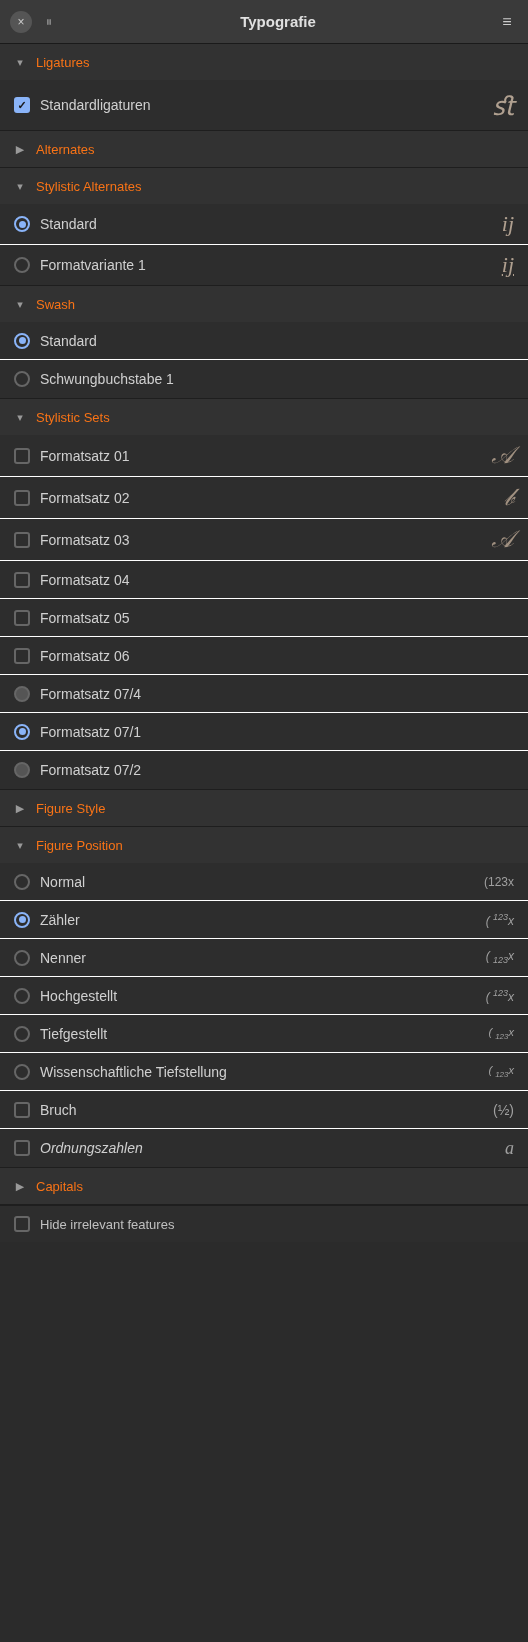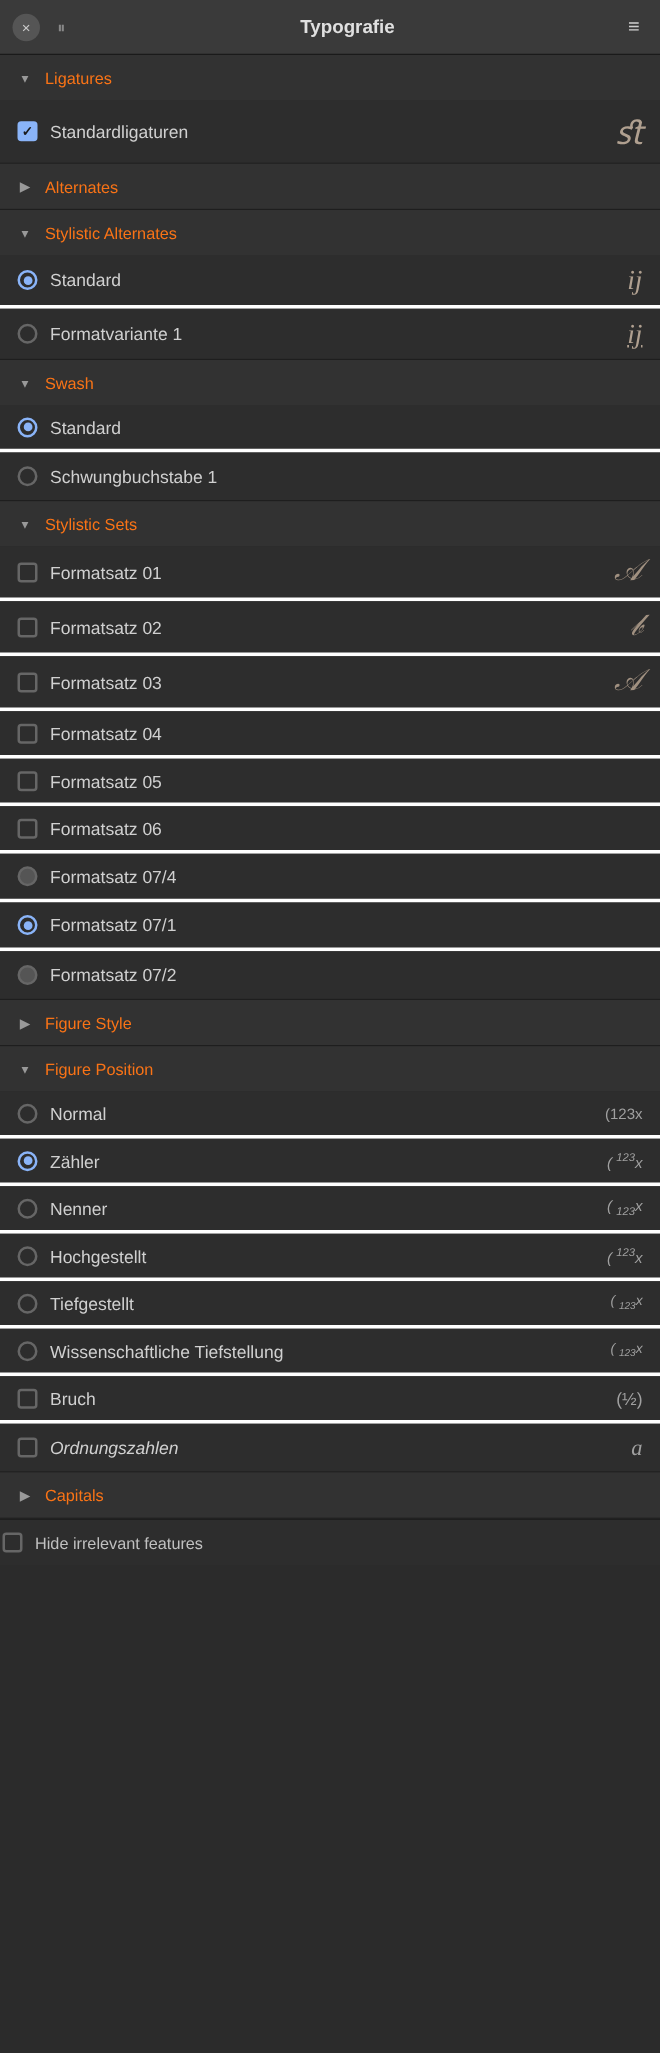--- a/index.html
+++ b/index.html
@@ -88,21 +88,21 @@
       font-weight: 500;
       color: #f97316;
     }
 
     
     .item-row {
       display: flex;
       align-items: center;
       padding: 7px 14px;
       background: #2d2d2d;
-      border-bottom: 3px solid #ffffff;
+      border-bottom: 1px solid #ffffff;
       min-height: 38px;
     }
     .item-row:last-child {
       border-bottom: none;
     }
 
     
     .radio-btn {
       width: 16px; height: 16px;
       border-radius: 50%;
@@ -182,21 +182,21 @@
       text-align: right;
     }
     .fig-preview sup {
       font-size: 9px;
     }
 
     
     .bottom-row {
       display: flex;
       align-items: center;
-      padding: 10px 2px;
+      padding: 10px 14px;
       background: #2d2d2d;
       border-top: 1px solid #1e1e1e;
     }
   </style>
 </head>
 <body>
 
 <div class="header">
   <button class="header-close">
     <span>×</span>

